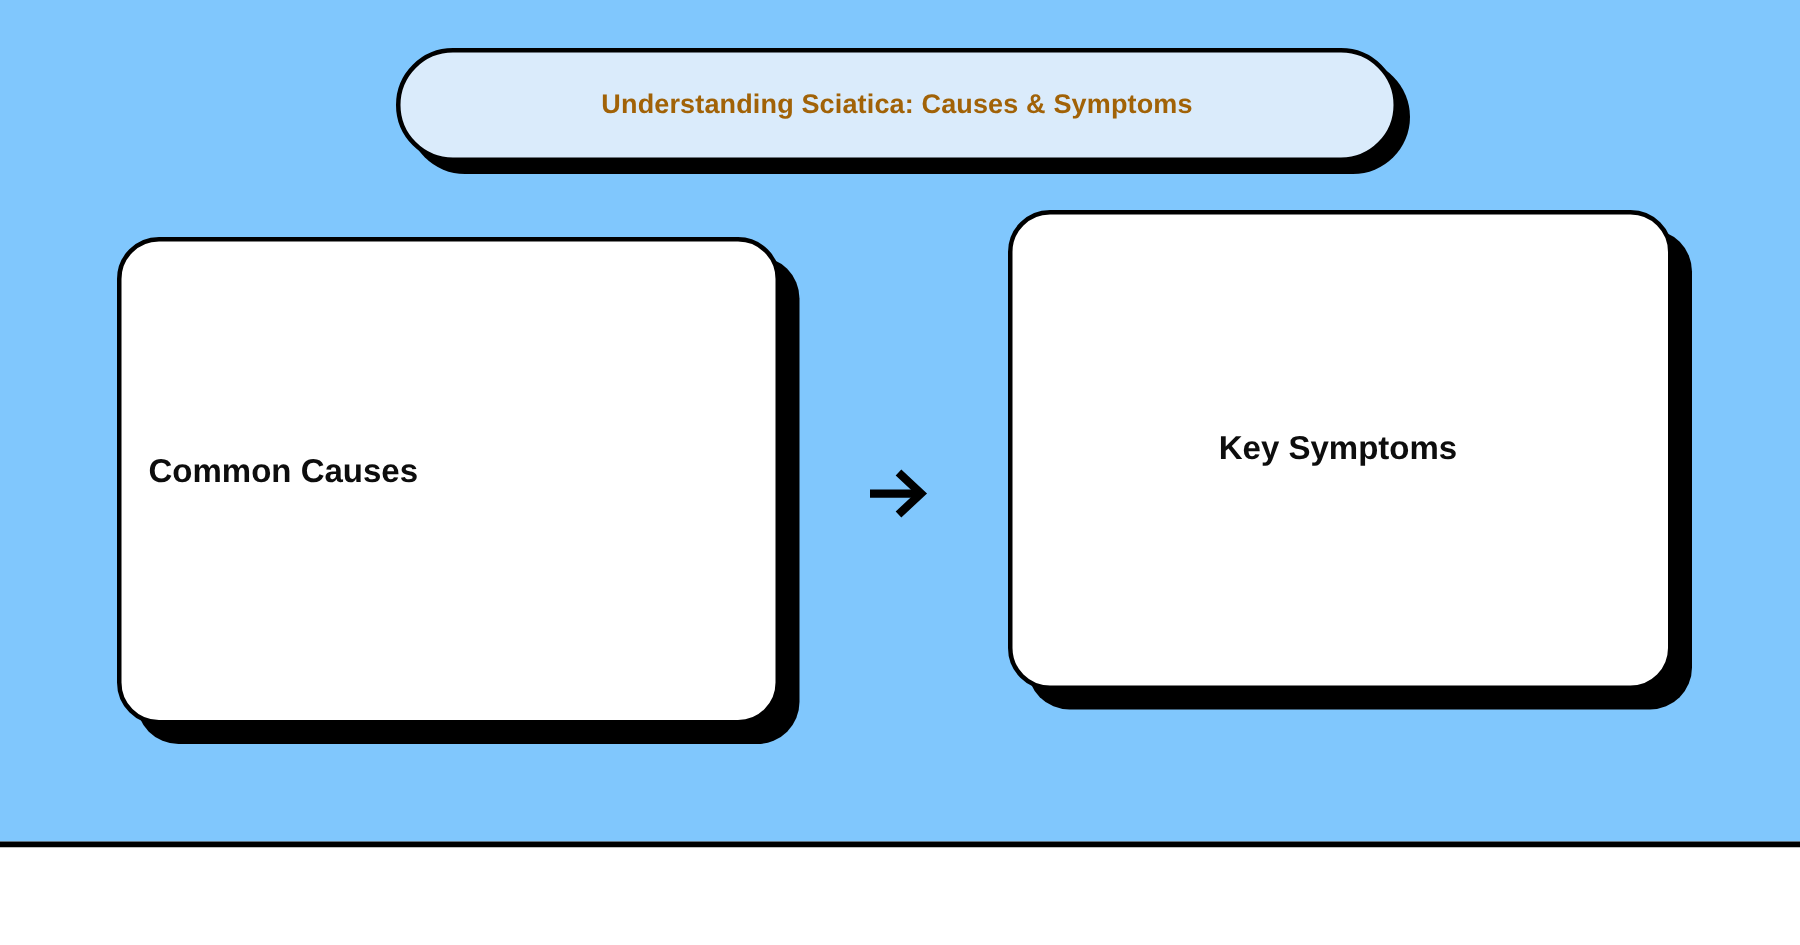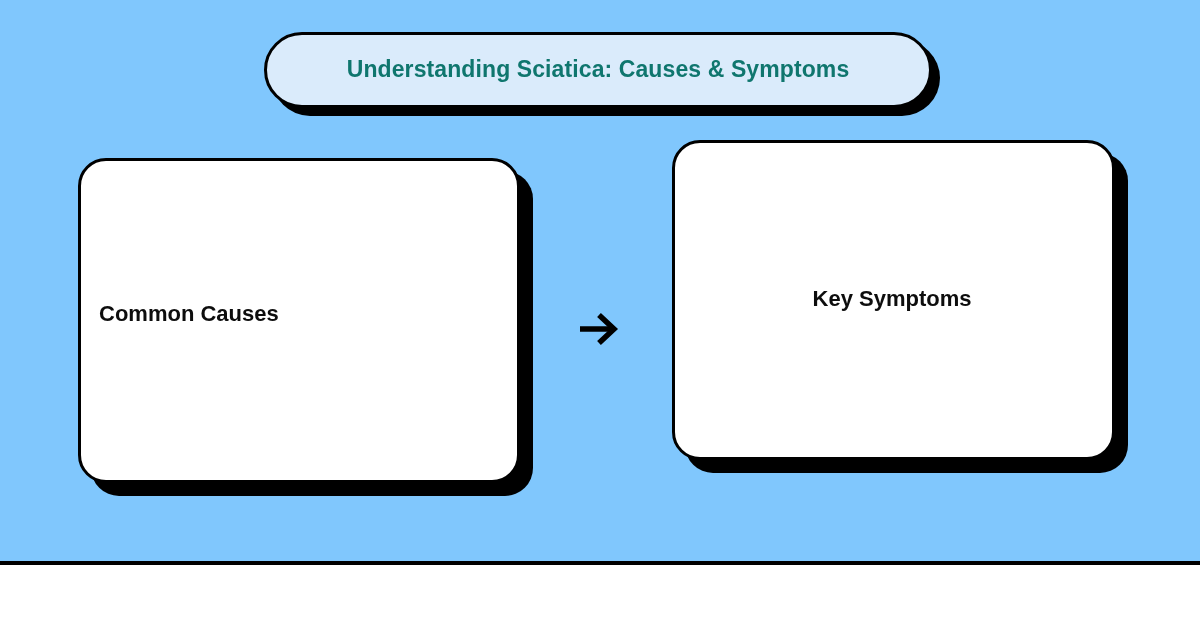--- a/index.html
+++ b/index.html
@@ -59,23 +59,23 @@
     border: 3px solid #000000;
     border-radius: 40px;
     box-sizing: border-box;
     box-shadow: 8px 8px 0 0 #000000;
     display: flex;
     align-items: center;
     justify-content: center;
   }
 
   .title-text {
-    font-size: 23px;
+    font-size: 18px;
     font-weight: bold;
-    color: #0f766e;
+    color: #a16207;
     letter-spacing: 0.1px;
     text-align: center;
     line-height: 1.1;
     padding: 0 18px;
   }
 
   
   .card {
     position: absolute;
     background: #ffffff;

